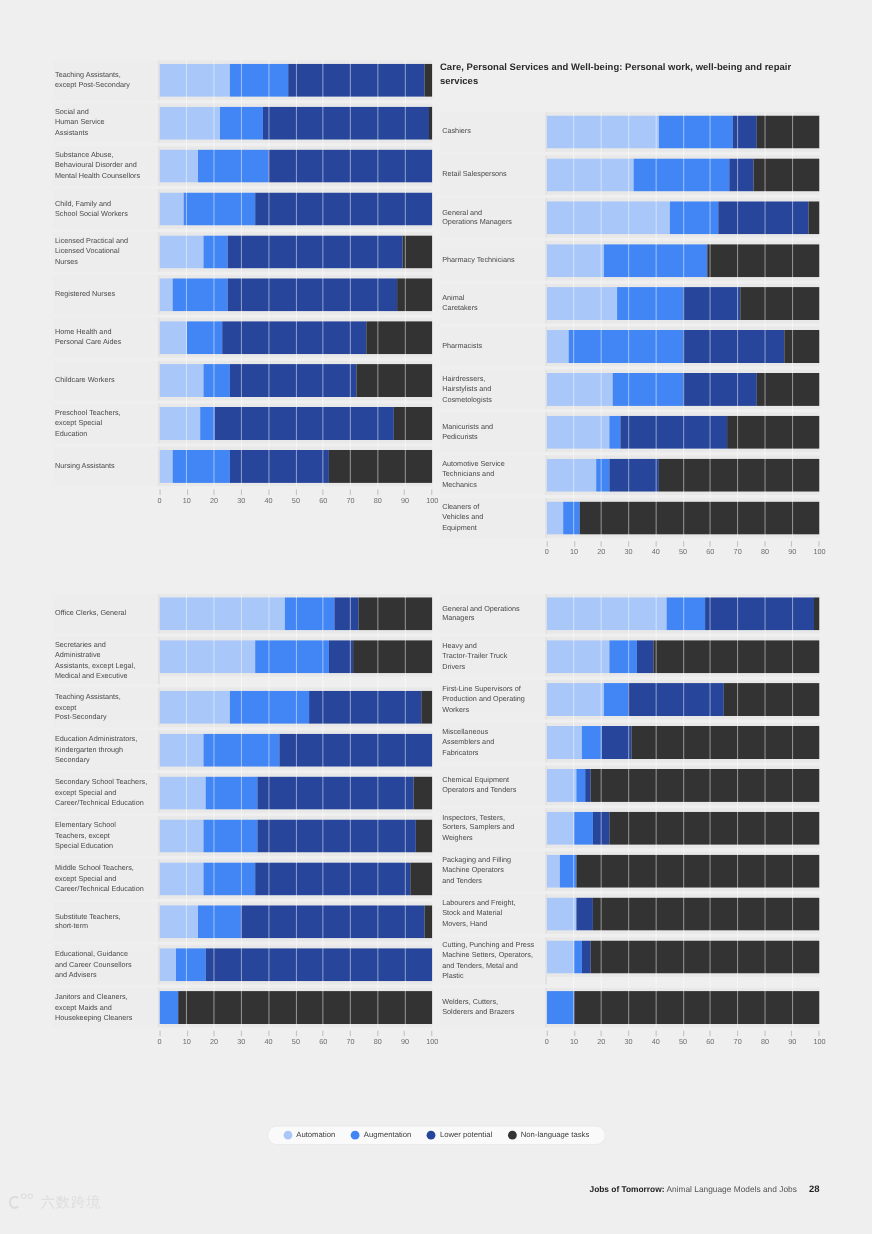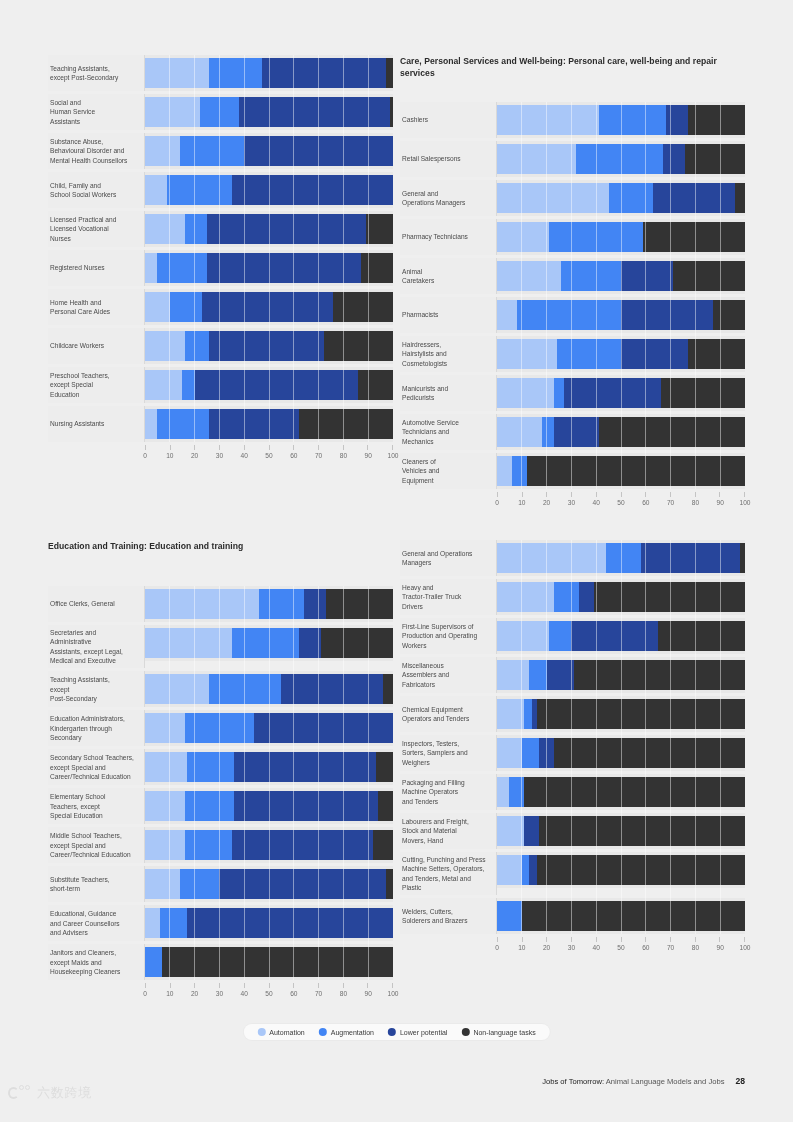--- a/index.html
+++ b/index.html
@@ -159,21 +159,21 @@
   
   .footer {
     position: absolute;
     right: 48px; top: 1076px;
     display: flex;
     align-items: baseline;
     gap: 11px;
     font-size: 7.6px;
     color: #555;
   }
-  .footer .doc b { font-weight: normal; color: #222; text-align: right; }
+  .footer .doc b { font-weight: bold; color: #222; text-align: right; }
   .footer .doc span { color: #555; }
   .footer .pageno {
     font-weight: bold;
     font-size: 8.6px;
     color: #222;
   }
 
   
   .watermark {
     position: absolute;
@@ -416,21 +416,21 @@
             <b style="left: 50%;">50</b>
             <b style="left: 60%;">60</b>
             <b style="left: 70%;">70</b>
             <b style="left: 80%;">80</b>
             <b style="left: 90%;">90</b>
             <b style="left: 100%;">100</b>
           </div>
         </div>
       </div>
       <div class="panel">
-        <div class="panel-title">Care, Personal Services and Well-being: Personal care, well-being and repair services</div>
+        <div class="panel-title">Care, Personal Services and Well-being: Personal work, well-being and repair services</div>
         <div class="plot">
           <div class="row">
             <div class="row-label">
               <div>
                 <span>Cashiers</span>
               </div>
             </div>
             <div class="track">
               <div class="bar">
                 <div class="seg automation" style="width: 41%;"></div>
@@ -618,21 +618,20 @@
             <b style="left: 50%;">50</b>
             <b style="left: 60%;">60</b>
             <b style="left: 70%;">70</b>
             <b style="left: 80%;">80</b>
             <b style="left: 90%;">90</b>
             <b style="left: 100%;">100</b>
           </div>
         </div>
       </div>
       <div class="panel">
-        <div class="panel-title">Education and Training: Education and training</div>
         <div class="plot">
           <div class="row">
             <div class="row-label">
               <div>
                 <span>Office Clerks, General</span>
               </div>
             </div>
             <div class="track">
               <div class="bar">
                 <div class="seg automation" style="width: 46%;"></div>

